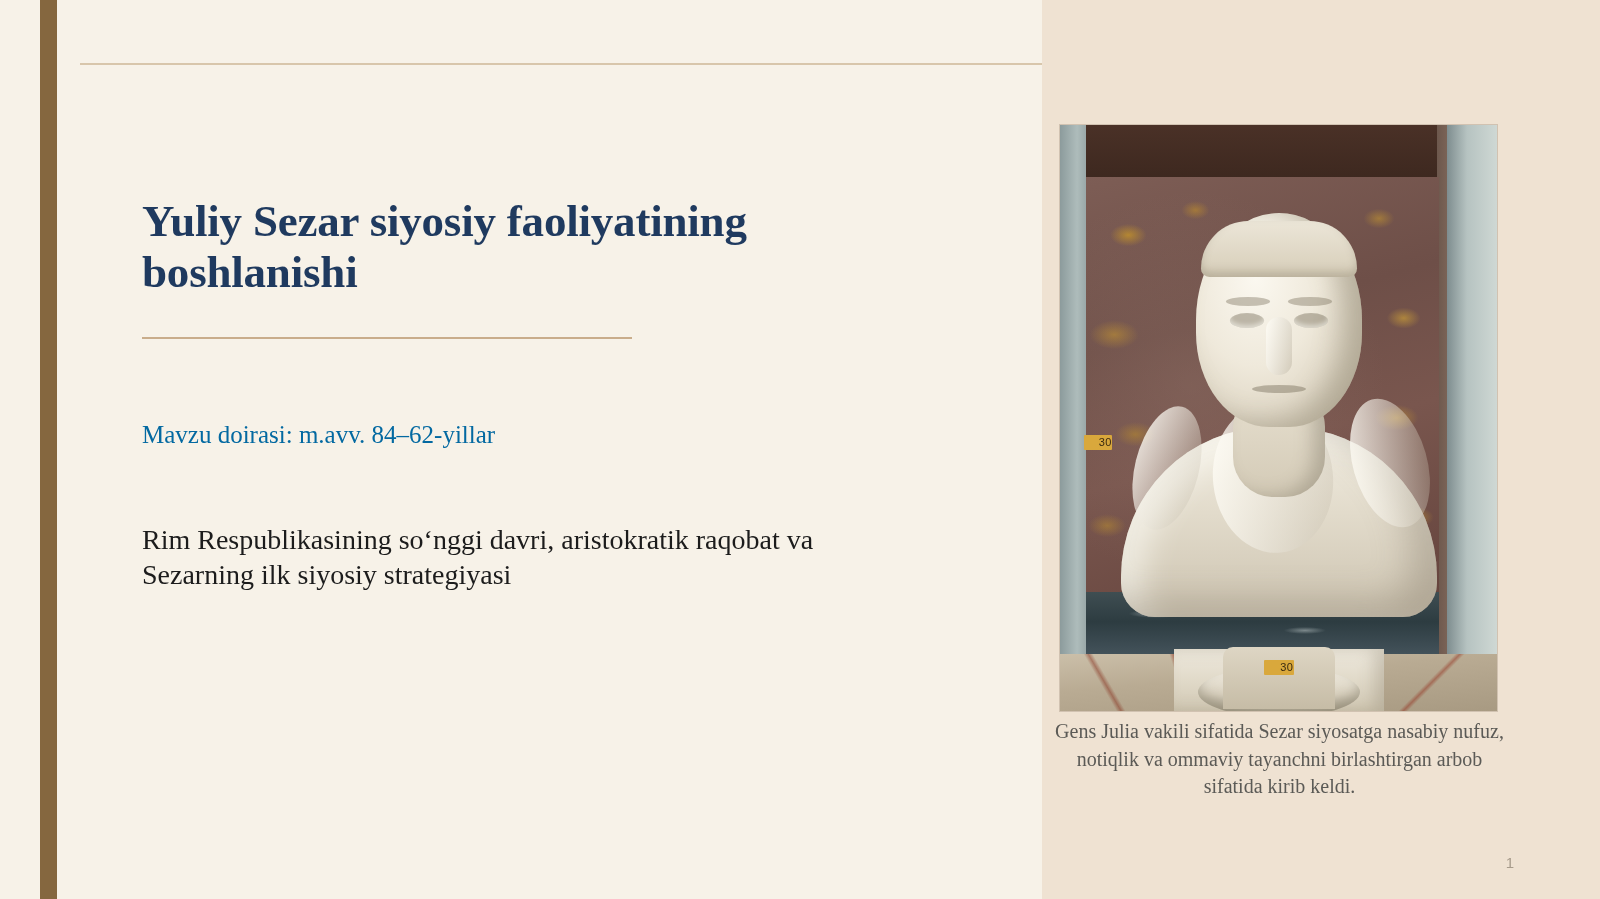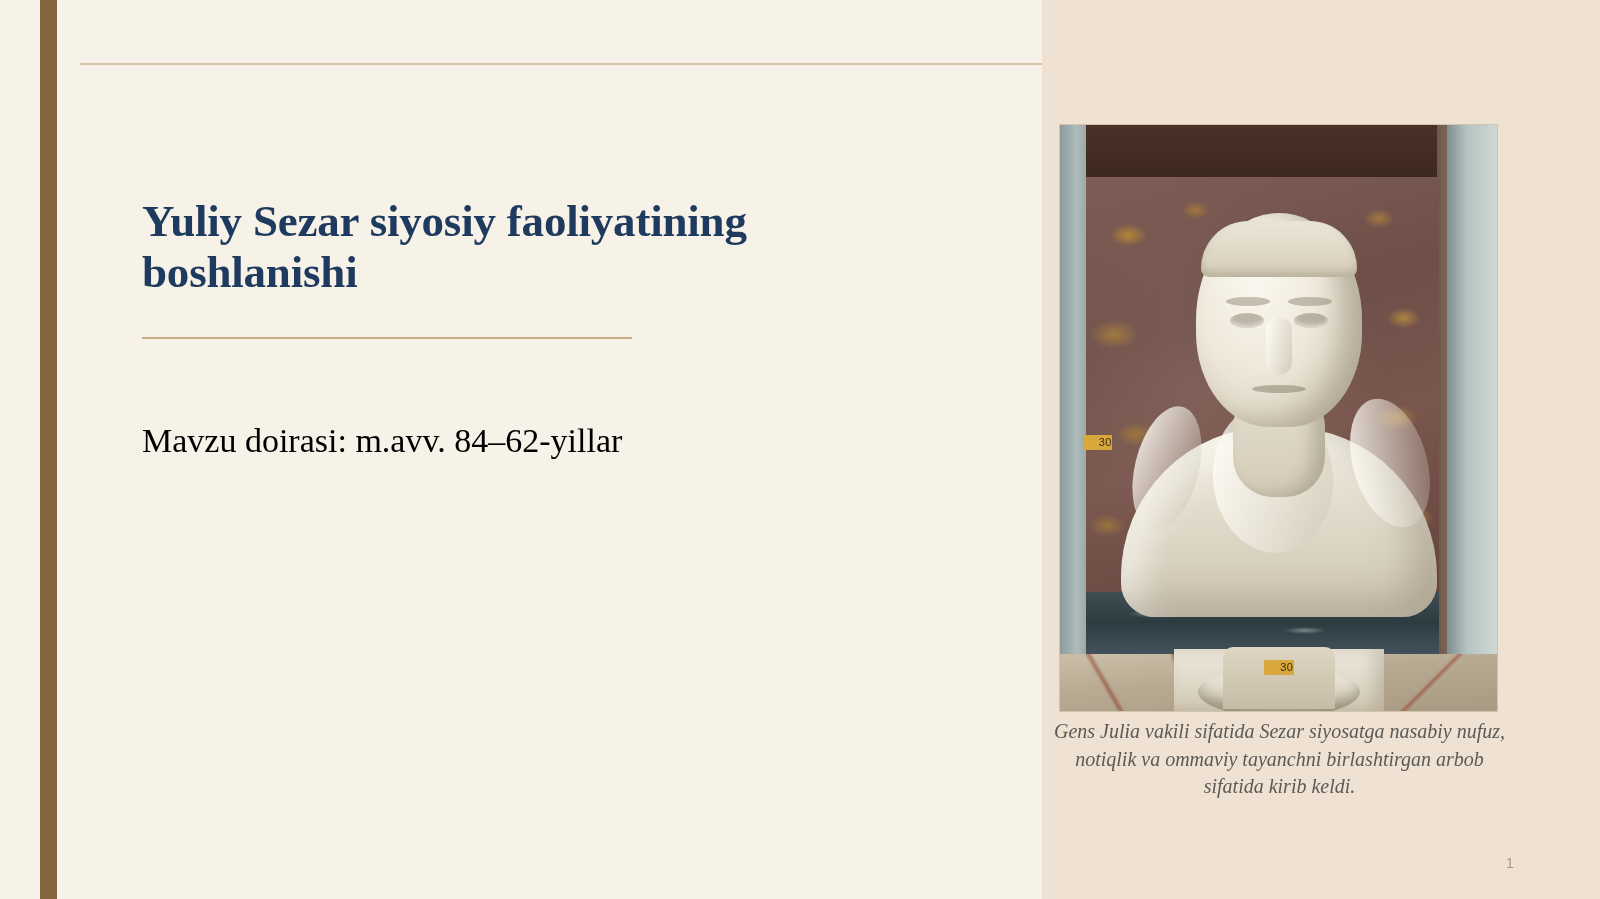--- a/index.html
+++ b/index.html
@@ -53,22 +53,22 @@
     letter-spacing: -0.2px;
   }
   .title-rule {
     margin-top: 38px;
     width: 490px;
     height: 2px;
     background: #c9ad8b;
   }
   .eyebrow {
     margin-top: 80px;
-    font-size: 34px;
-    color: #000000;
+    font-size: 25px;
+    color: #0369a1;
     line-height: 1.3;
   }
   .lede {
     margin-top: 72px;
     font-size: 28px;
     line-height: 1.24;
     color: #1c1c1c;
     max-width: 680px;
   }
 
@@ -255,21 +255,20 @@
   .label-lower { left: 50%; transform: translateX(-50%); bottom: 36px; width: 30px; }
 
   
   .caption {
     position: absolute;
     left: 1052px;
     top: 718px;
     width: 455px;
     text-align: center;
     font-size: 20px;
-    font-style: italic;
     line-height: 1.38;
     color: #5b5a56;
   }
 
   
   .page-number {
     position: absolute;
     right: 86px;
     bottom: 28px;
     font-family: "Liberation Sans", sans-serif;
@@ -282,20 +281,21 @@
 
 <div class="slide">
 
   <div class="accent-bar"></div>
   <div class="top-rule"></div>
 
   <div class="content">
     <h1 class="slide-title">Yuliy Sezar siyosiy faoliyatining boshlanishi</h1>
     <div class="title-rule"></div>
     <div class="eyebrow">Mavzu doirasi: m.avv. 84–62-yillar</div>
+    <div class="lede">Rim Respublikasining so‘nggi davri, aristokratik raqobat va Sezarning ilk siyosiy strategiyasi</div>
   </div>
 
   <div class="right-panel"></div>
 
   <div class="figure">
     <div class="photo">
       <div class="wall-left-pillar"></div>
       <div class="wall-right-pillar2"></div>
       <div class="wall-right-pillar"></div>
       <div class="band-top"></div>

